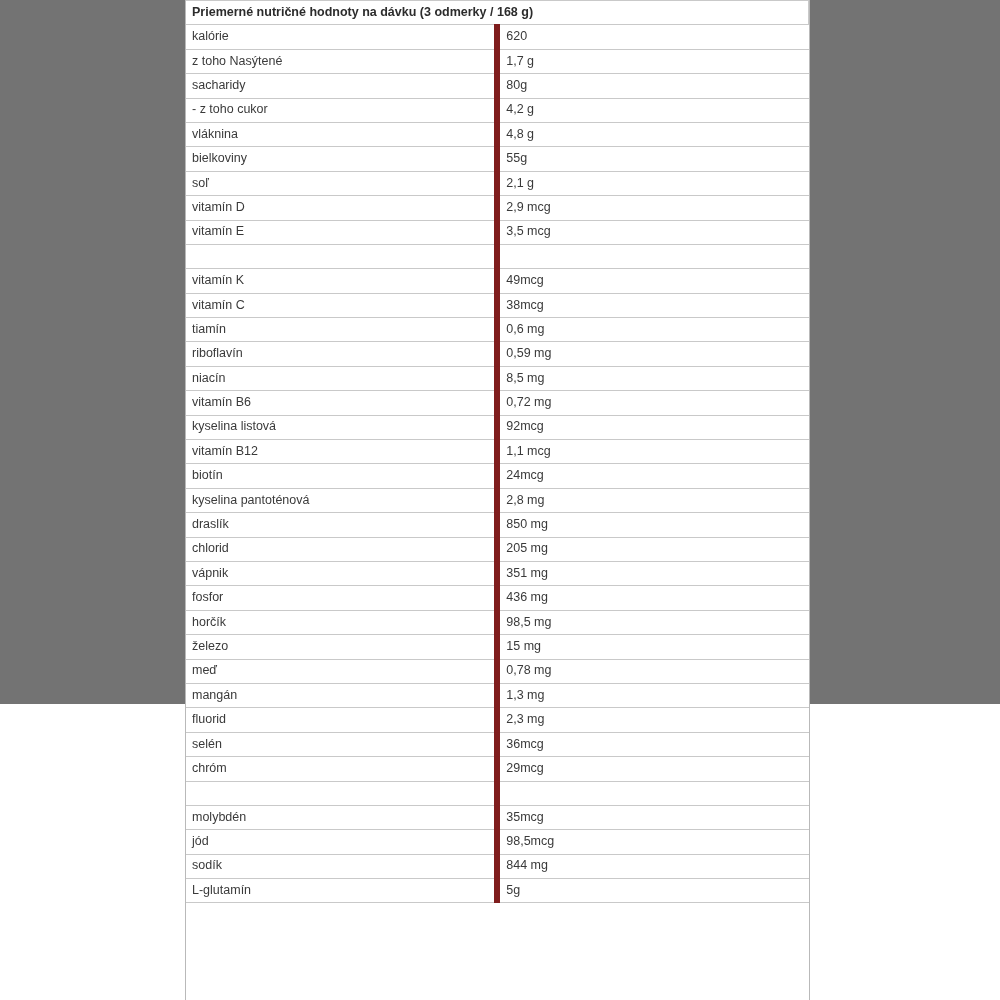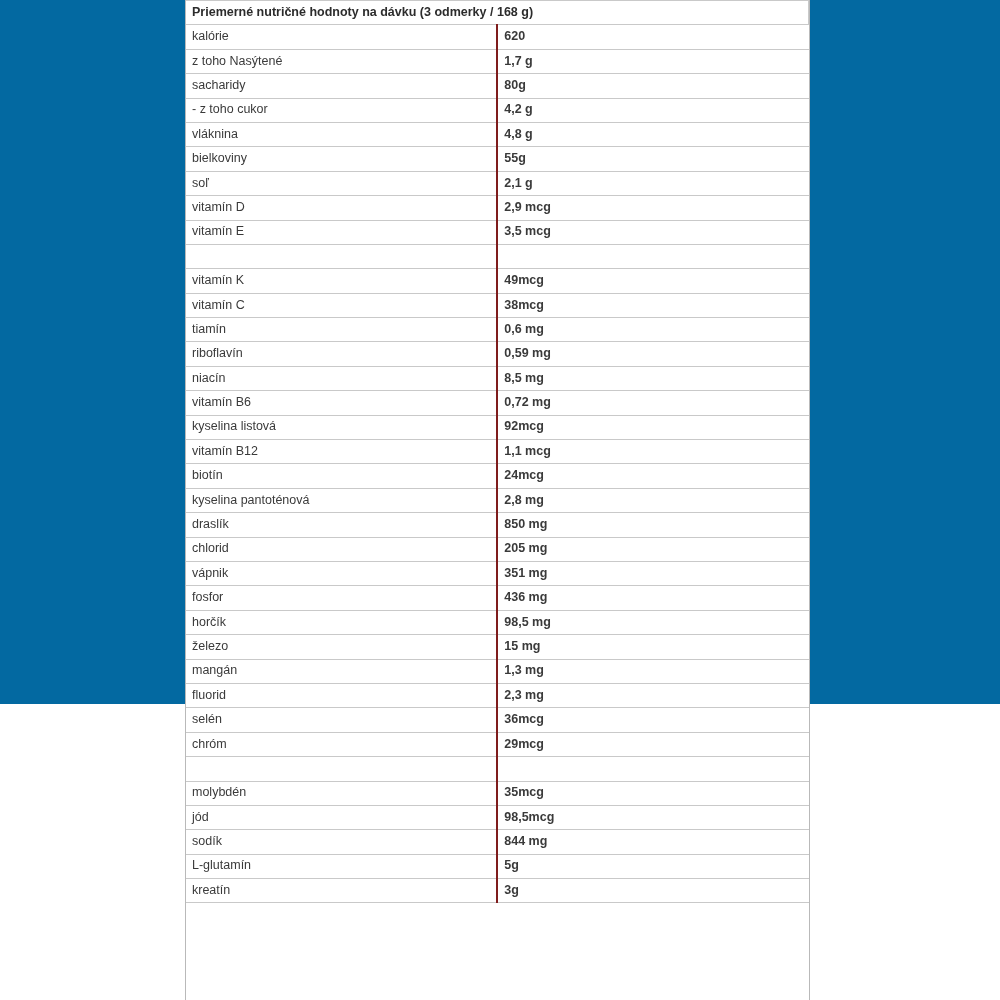--- a/index.html
+++ b/index.html
@@ -10,21 +10,21 @@
     width: 1000px;
     height: 1000px;
     background: #ffffff;
     font-family: "Liberation Sans", sans-serif;
     overflow: hidden;
   }
   .page {
     position: relative;
     width: 1000px;
     height: 704px;
-    background: #0369a1;
+    background: #737373;
   }
   .table-wrap {
     position: absolute;
     left: 185px;
     top: 0px;
     width: 625px;
     height: 1000px;
     background: #ffffff;
     border-left: 1px solid #b9b9b9;
     border-right: 1px solid #b9b9b9;
@@ -46,25 +46,24 @@
     font-size: 12.5px;
     color: #3a3a3a;
     line-height: 1.1;
     vertical-align: middle;
     white-space: nowrap;
     overflow: hidden;
     text-overflow: clip;
   }
   table.nutri td.col-name {
     width: 450px;
-    border-right: 2px solid #7f1d1d;
+    border-right: 6px solid #7f1d1d;
   }
   table.nutri td.col-val {
     width: 173px;
-    font-weight: bold;
   }
   table.nutri tr.header td {
     font-weight: bold;
     color: #2c2c2c;
     font-size: 12.5px;
     border-top: 1px solid #c9c9c9;
   }
   table.nutri tr.header td.col-name {
     border-right: 1px solid #c9c9c9;
   }
@@ -183,20 +182,24 @@
         </tr>
         <tr>
           <td class="col-name">horčík</td>
           <td class="col-val">98,5 mg</td>
         </tr>
         <tr>
           <td class="col-name">železo</td>
           <td class="col-val">15 mg</td>
         </tr>
         <tr>
+          <td class="col-name">meď</td>
+          <td class="col-val">0,78 mg</td>
+        </tr>
+        <tr>
           <td class="col-name">mangán</td>
           <td class="col-val">1,3 mg</td>
         </tr>
         <tr>
           <td class="col-name">fluorid</td>
           <td class="col-val">2,3 mg</td>
         </tr>
         <tr>
           <td class="col-name">selén</td>
           <td class="col-val">36mcg</td>
@@ -217,22 +220,18 @@
           <td class="col-name">jód</td>
           <td class="col-val">98,5mcg</td>
         </tr>
         <tr>
           <td class="col-name">sodík</td>
           <td class="col-val">844 mg</td>
         </tr>
         <tr>
           <td class="col-name">L-glutamín</td>
           <td class="col-val">5g</td>
-        </tr>
-        <tr>
-          <td class="col-name">kreatín</td>
-          <td class="col-val">3g</td>
         </tr>
 
       </tbody>
     </table>
   </div>
 </div>
 
 </body></html>

